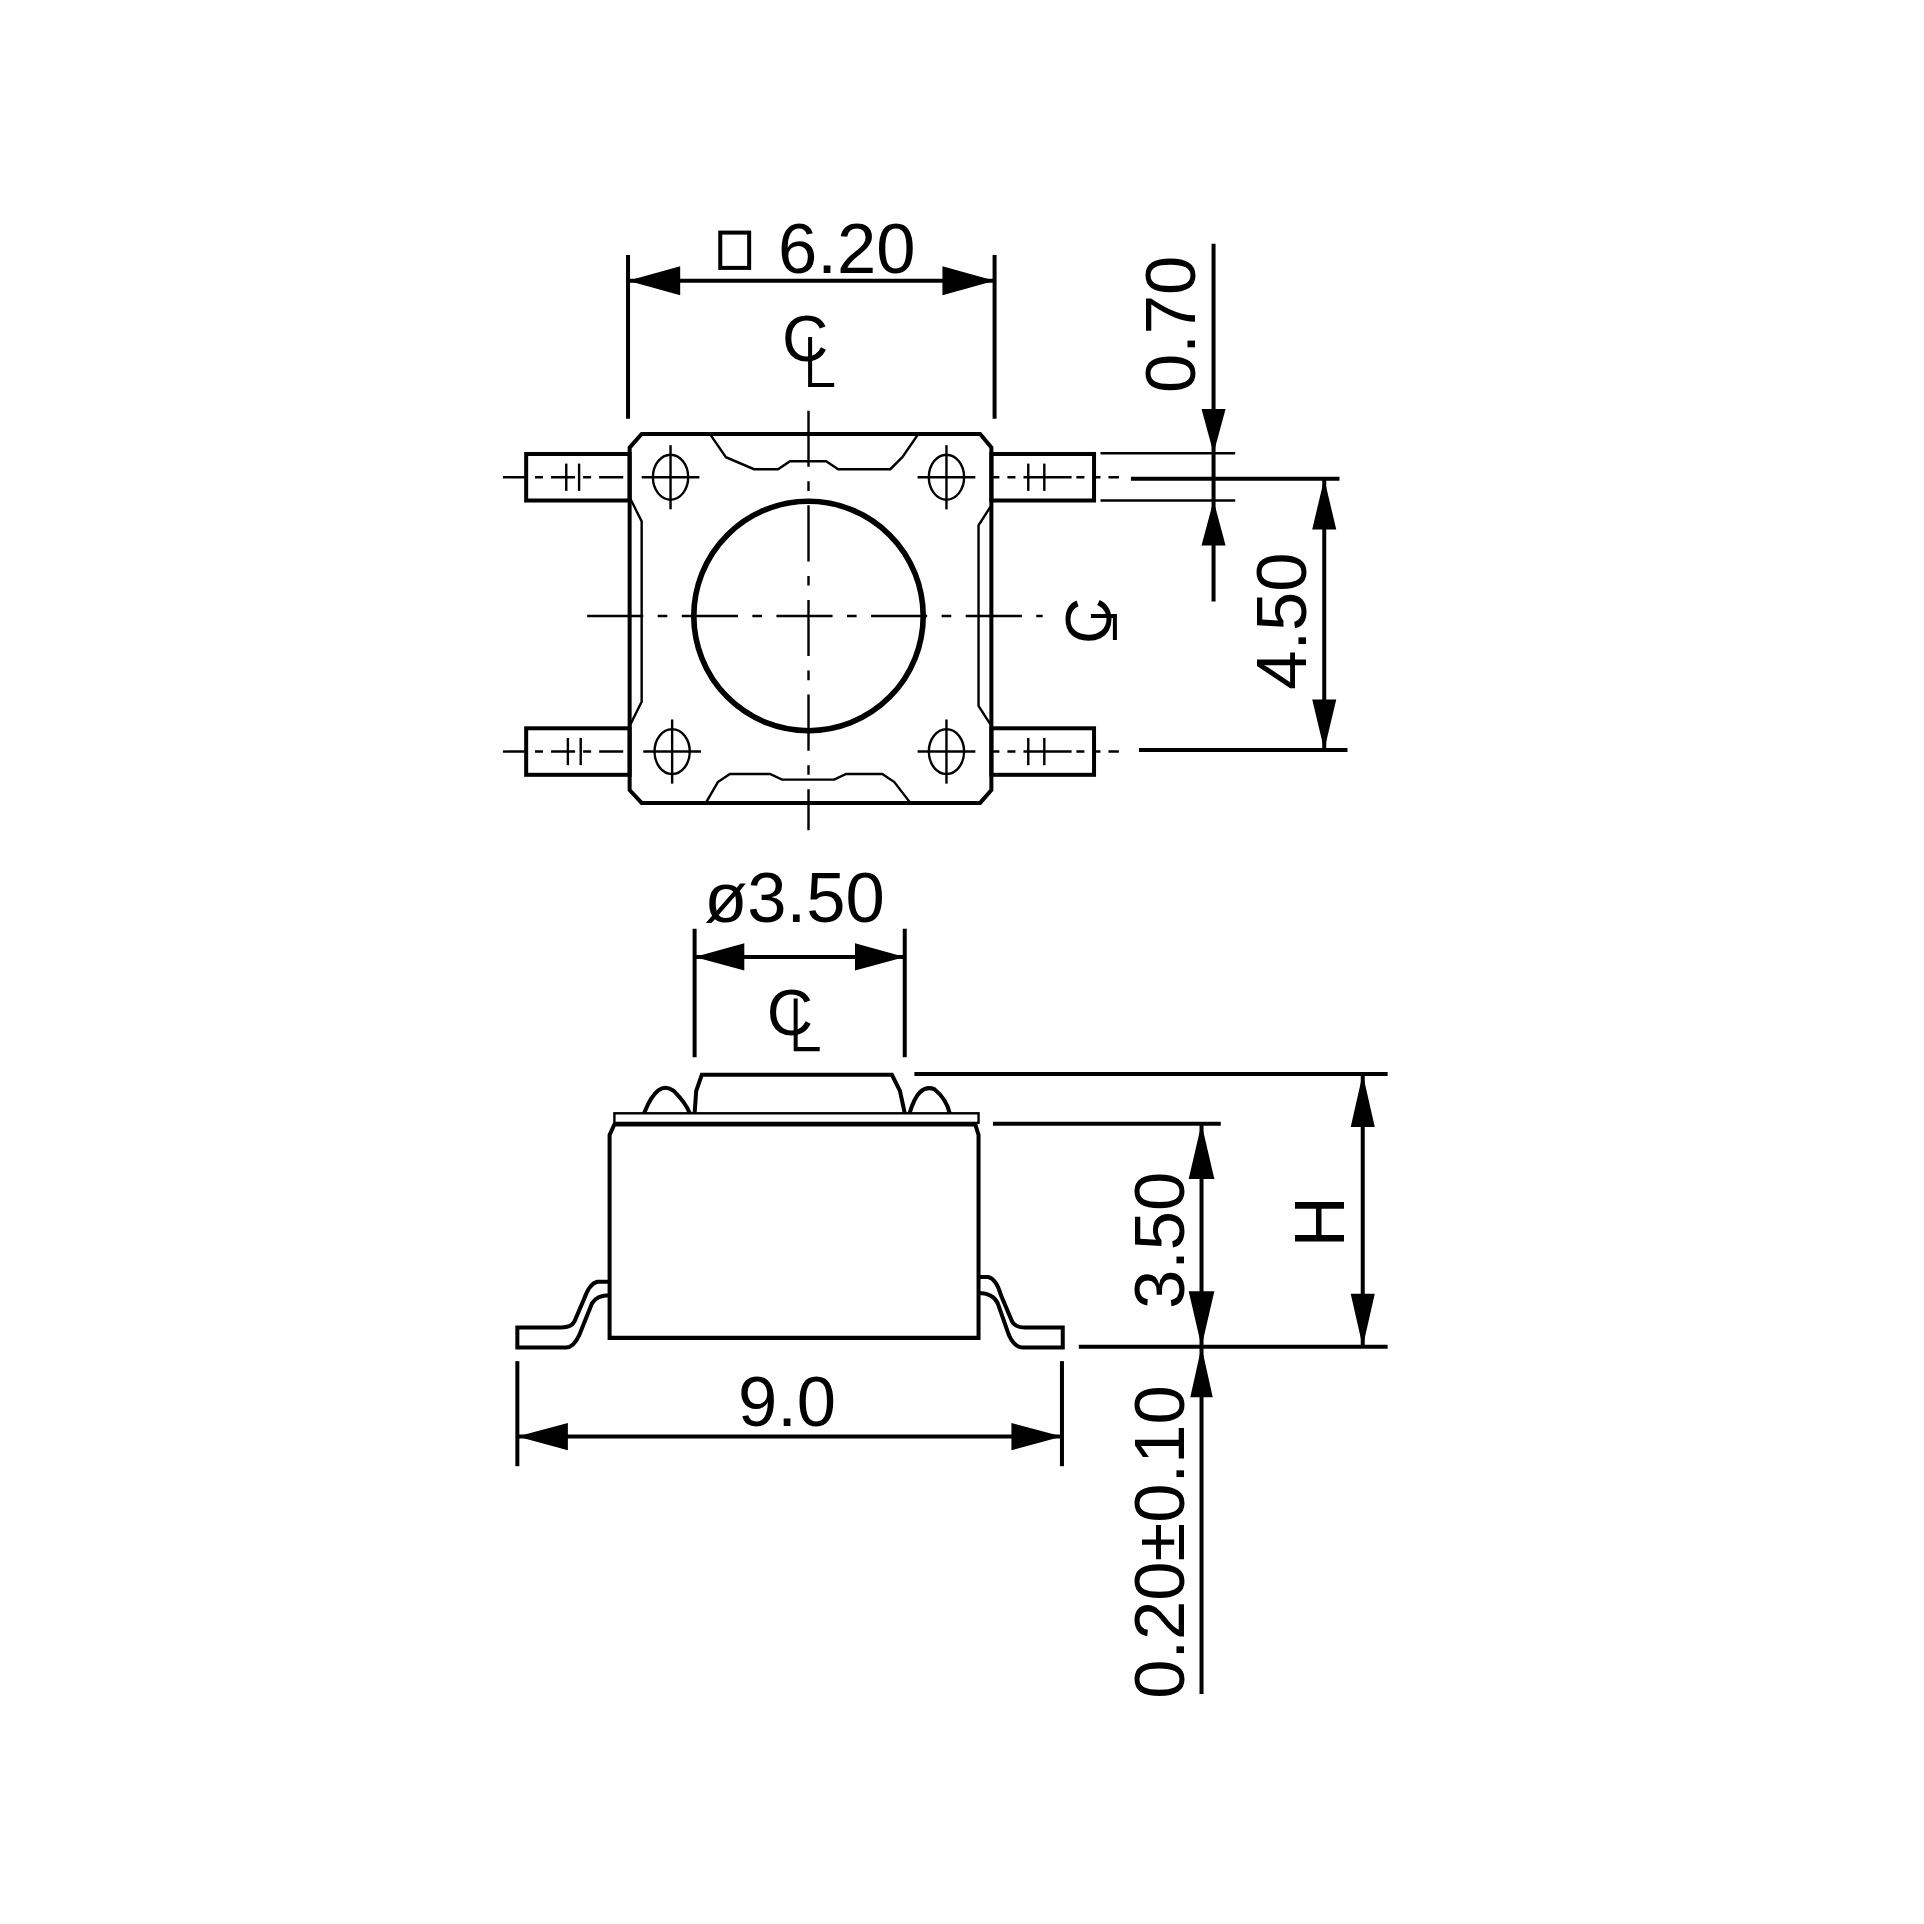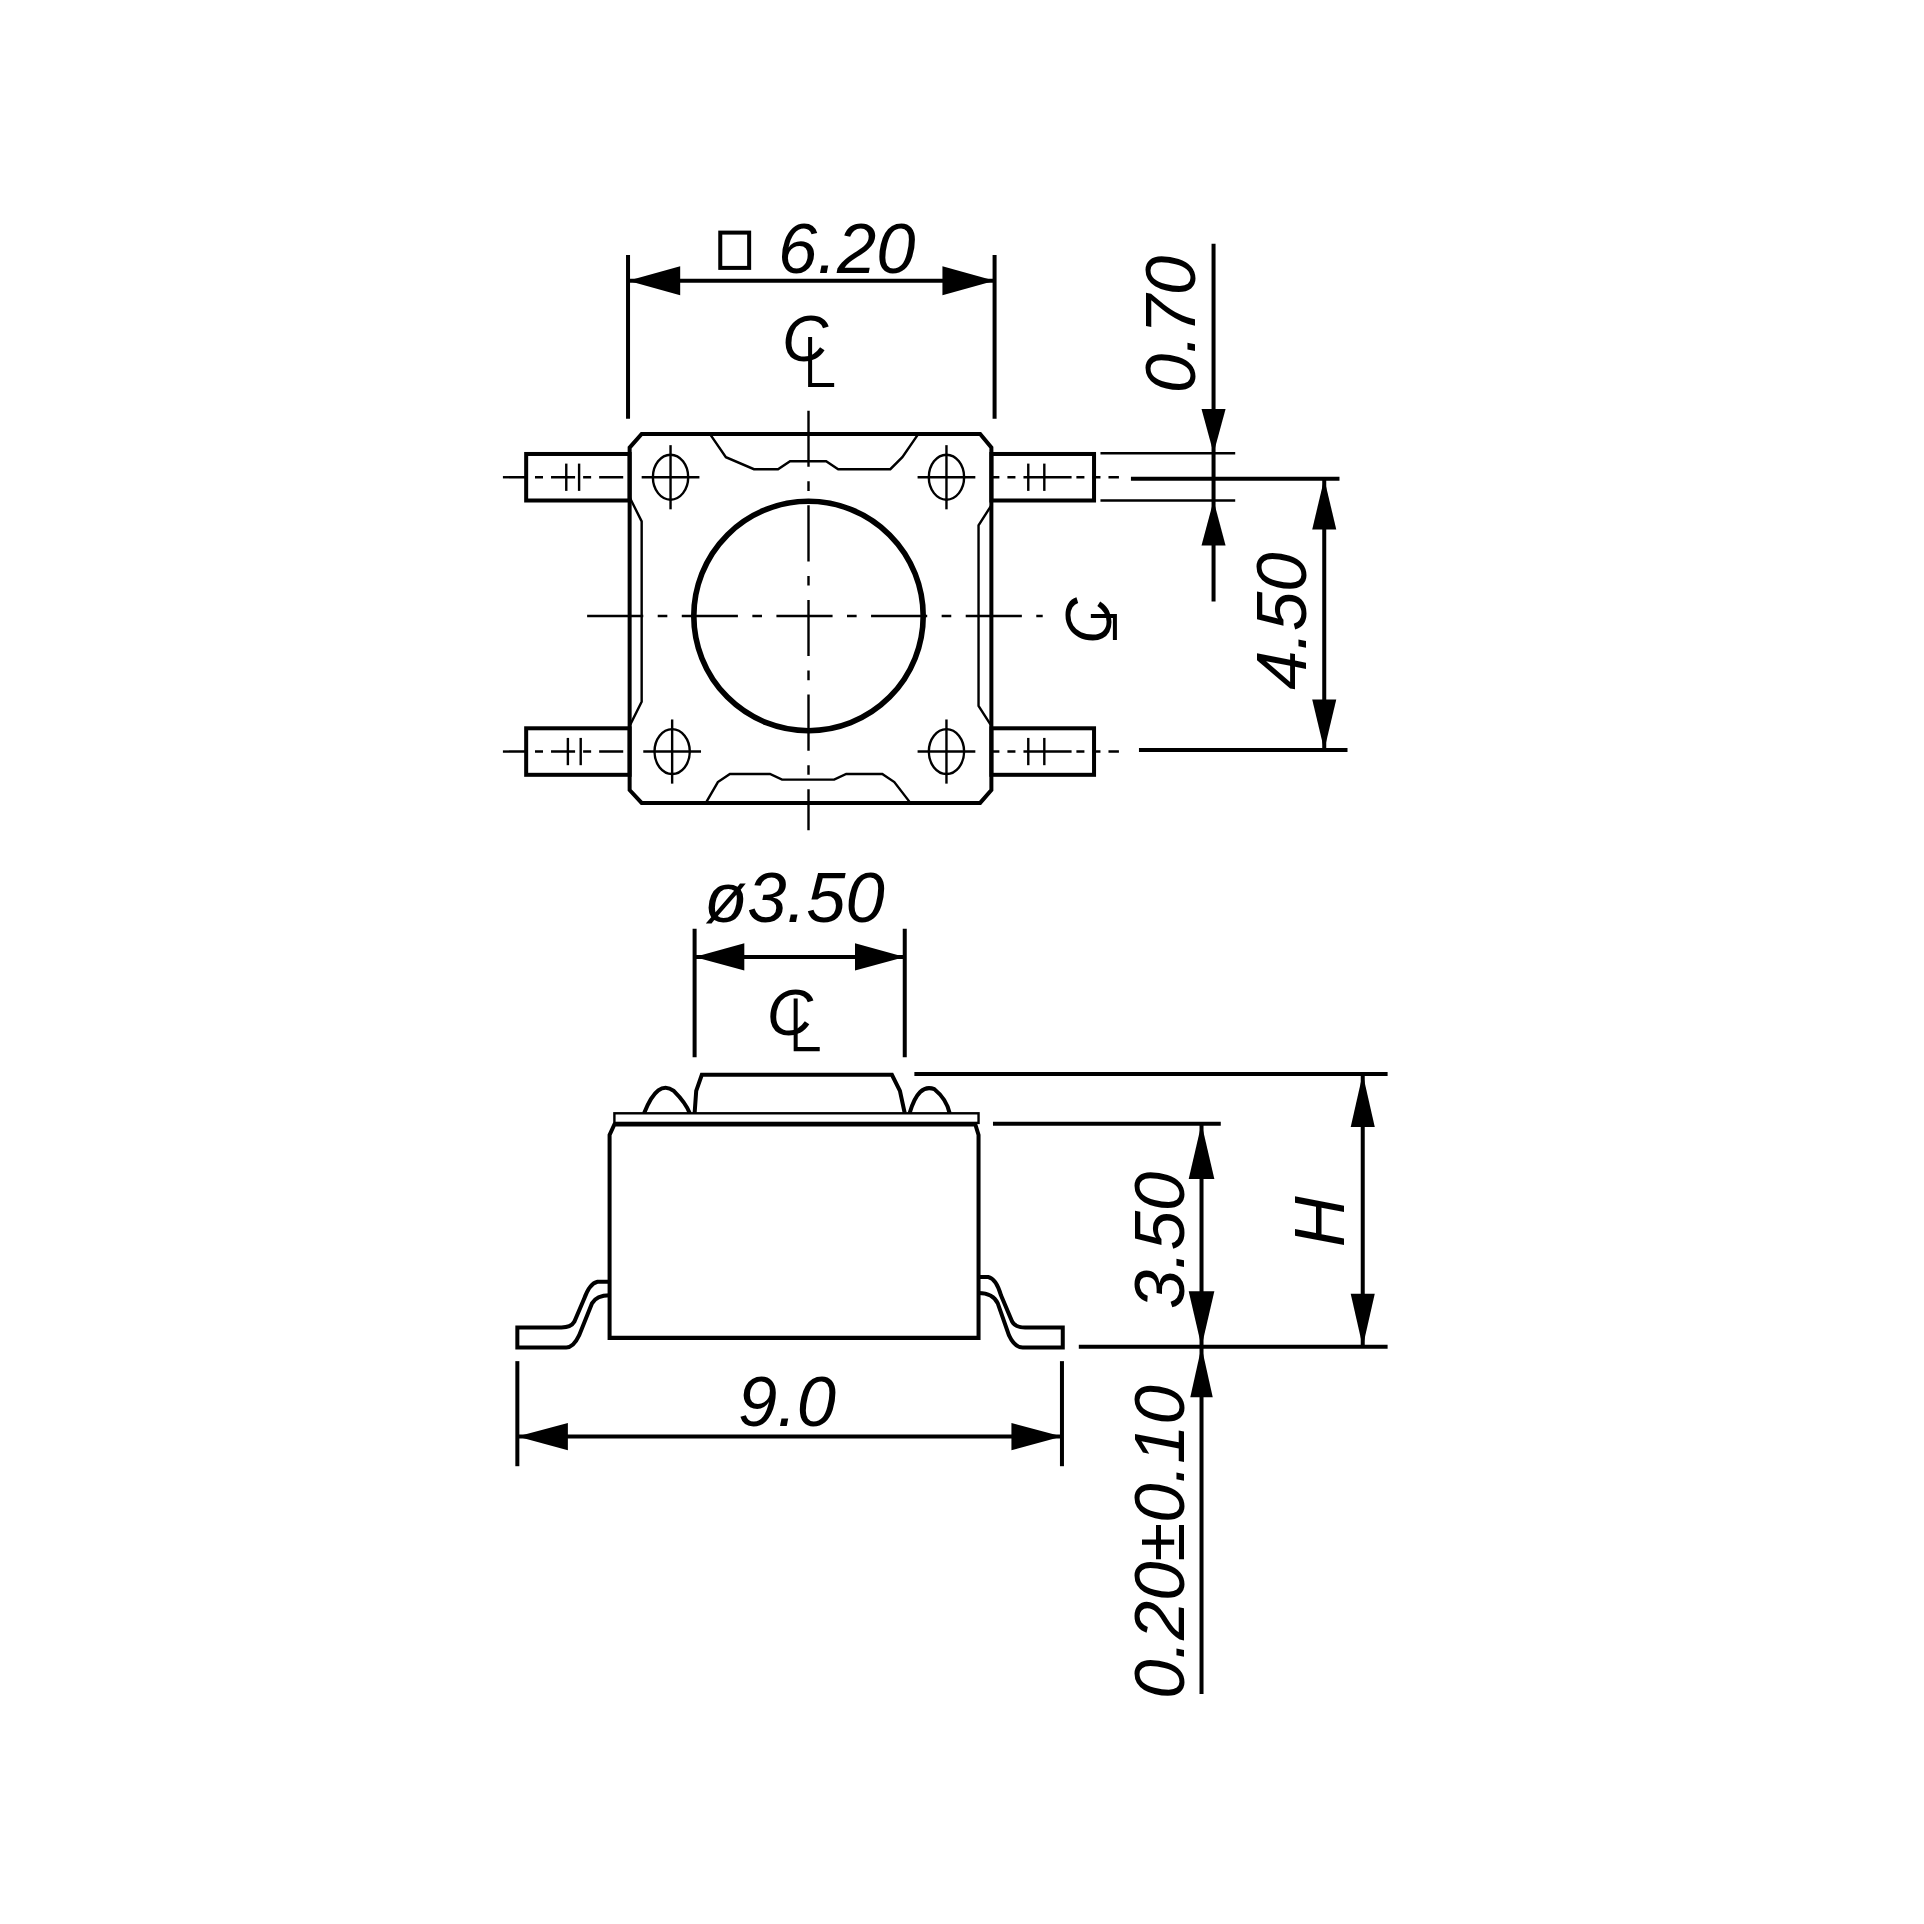--- a/index.html
+++ b/index.html
@@ -1,16 +1,16 @@
 <!DOCTYPE html>
 <html style="font-size:13px"><head>
 <meta charset="utf-8">
 <style>
   html,body{margin:0;padding:0;background:#fff;}
-  #canvas{position:relative;width:1925px;height:1925px;background:#fff;overflow:hidden;font-style:italic;}
+  #canvas{position:relative;width:1925px;height:1925px;background:#fff;overflow:hidden;}
   svg{position:absolute;left:0;top:0;}
   .ln{stroke:#000;stroke-width:5;fill:none;}
   .thin{stroke:#000;stroke-width:3;fill:none;}
   .thick{stroke:#000;stroke-width:7;fill:none;}
   .dash{stroke:#000;stroke-width:3;fill:none;stroke-dasharray:70 18 12 18;}
   .arrow{fill:#000;stroke:none;}
   .dimtext{font-family:"Liberation Sans",sans-serif;font-size:88px;fill:#000;}
   .cl{font-family:"Liberation Sans",sans-serif;font-size:80px;fill:#000;}
 </style>
 </head>

